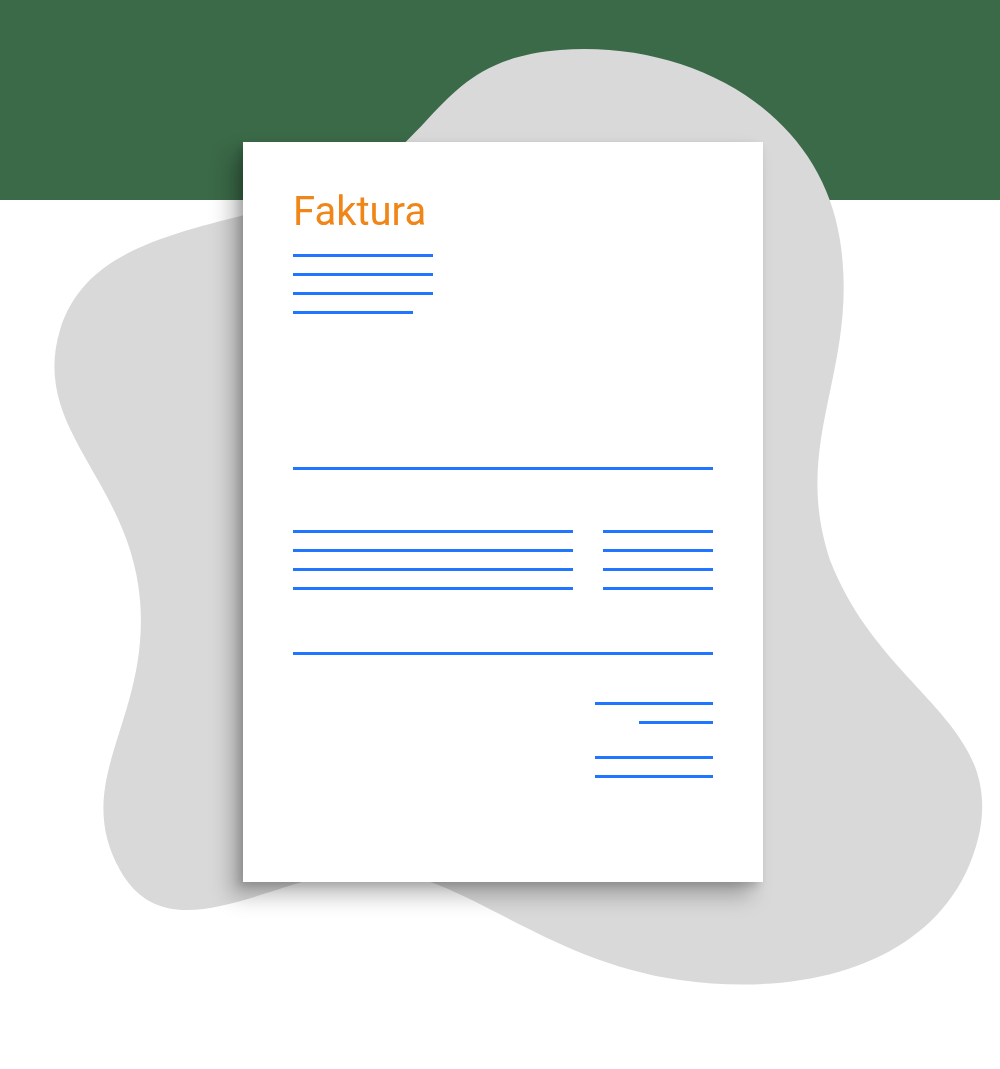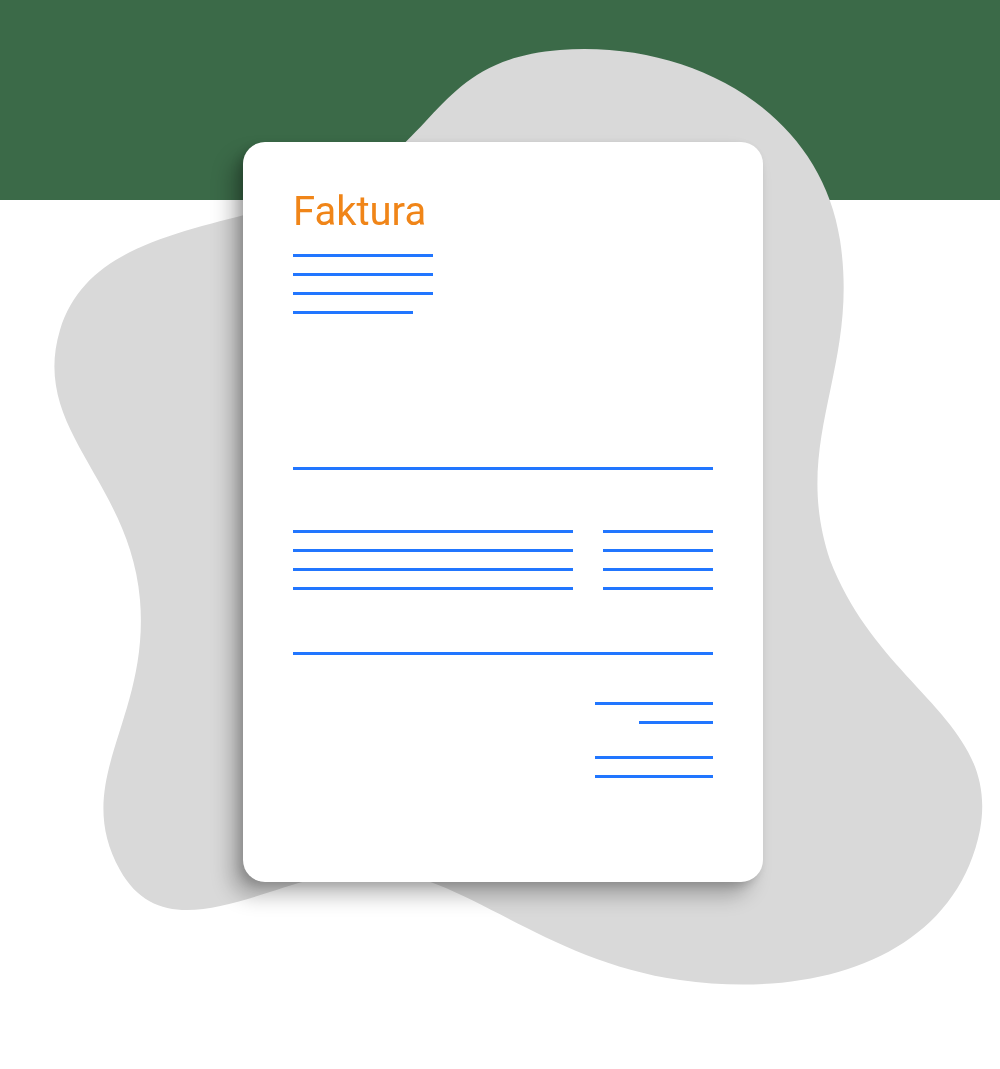--- a/index.html
+++ b/index.html
@@ -35,21 +35,20 @@
     }
     
     .document {
       position: absolute;
       left: 243px;
       top: 142px;
       width: 520px;
       height: 740px;
       background: #ffffff;
       box-shadow: -12px 14px 20px rgba(0,0,0,0.25), -4px 4px 8px rgba(0,0,0,0.15);
-      border-radius: 22px;
     }
     
     .doc-title {
       position: absolute;
       left: 50px;
       top: 46px;
       font-size: 40px;
       font-weight: 400;
       color: #f08518;
     }

